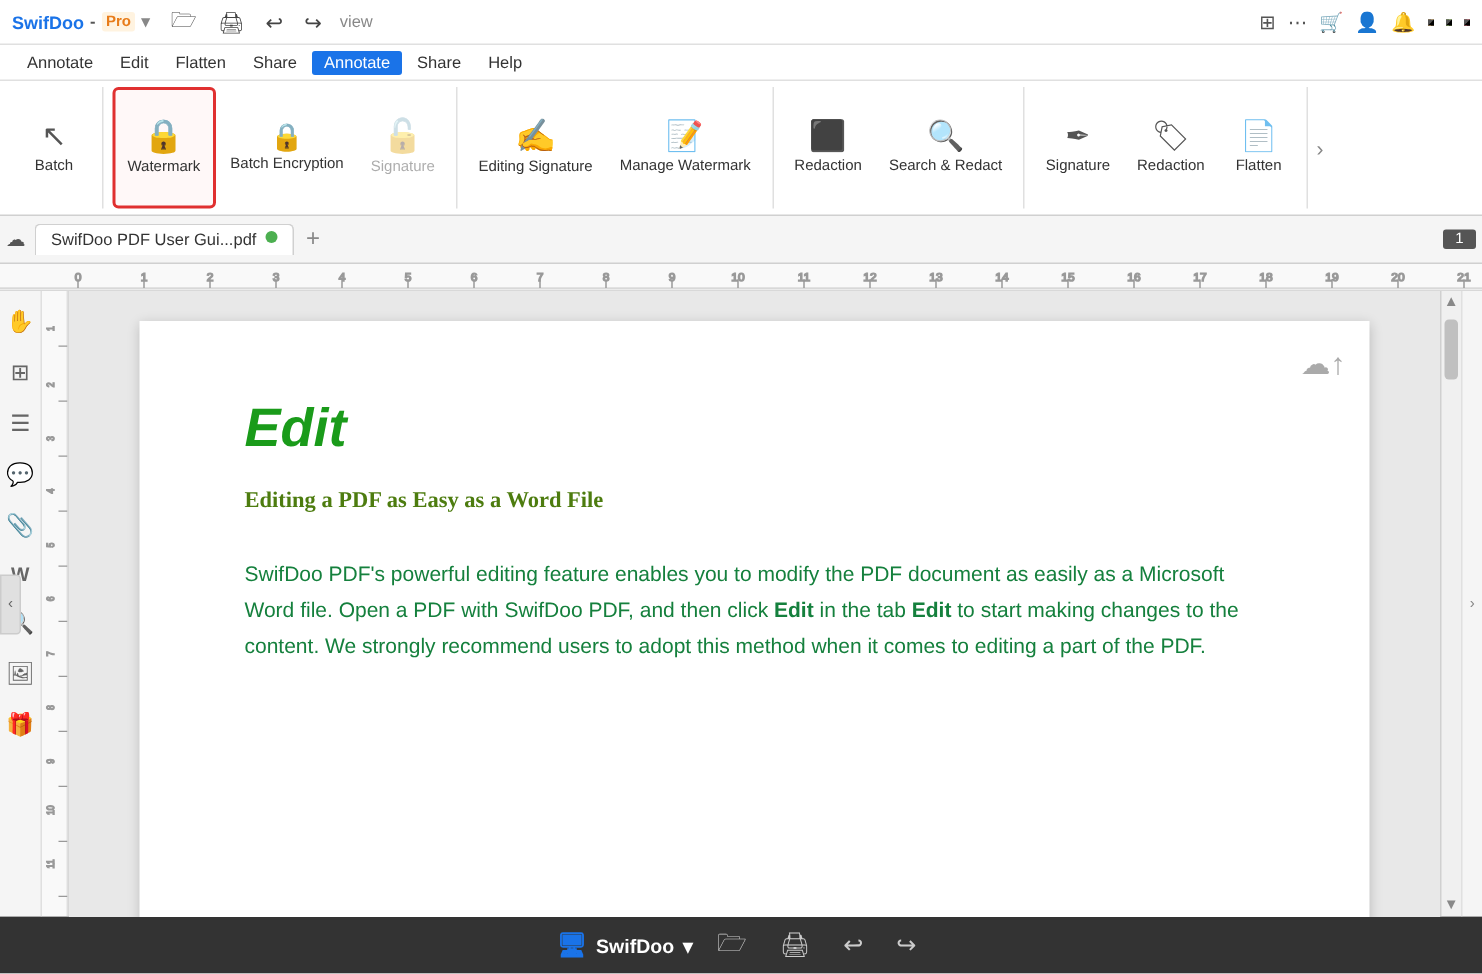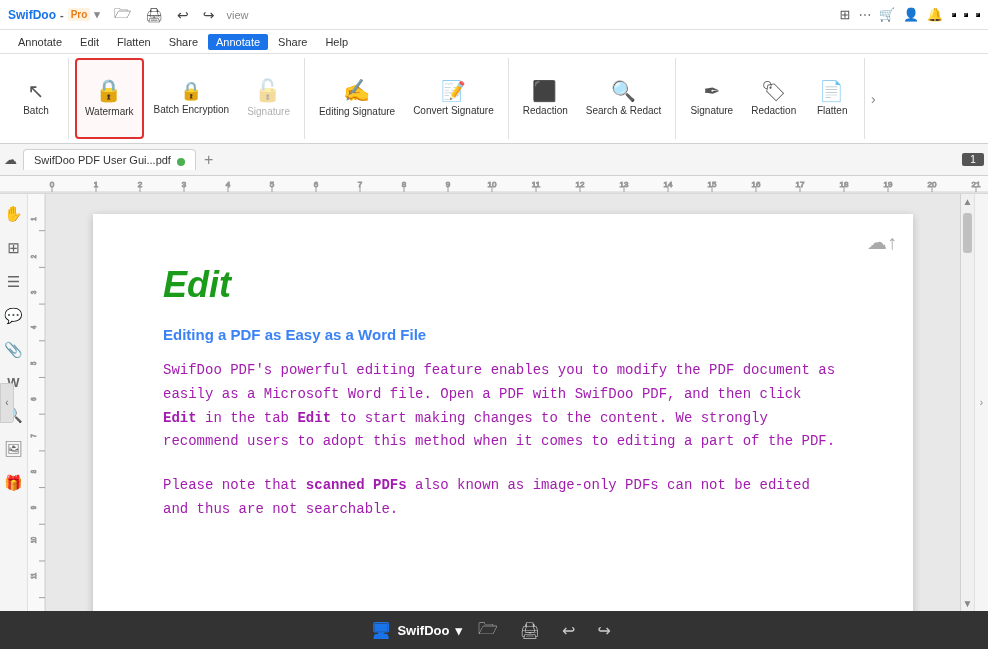--- a/index.html
+++ b/index.html
@@ -58,21 +58,21 @@
       font-size: 14px;
     }
 
     
     .tabs-bar {
       display: flex; align-items: center; background: #f5f5f5; height: 32px;
       border-bottom: 1px solid #d0d0d0; padding: 0 4px; gap: 2px;
     }
     .cloud-icon { font-size: 13px; color: #555; margin-right: 4px; }
     .tab {
-      display: flex; align-items: flex-end; background: #fff; border: 1px solid #d0d0d0;
+      display: flex; align-items: flex-start; background: #fff; border: 1px solid #d0d0d0;
       border-bottom: none; padding: 4px 10px; font-size: 11px; color: #333;
       border-radius: 4px 4px 0 0; cursor: pointer; gap: 6px;
     }
     .tab .tab-dot { width: 8px; height: 8px; border-radius: 50%; background: #4caf50; }
     .tab-add { background: none; border: none; font-size: 16px; color: #888; cursor: pointer; padding: 0 6px; }
     .tab-page-num {
       margin-left: auto; background: #555; color: #fff; font-size: 10px;
       padding: 1px 5px; border-radius: 2px; min-width: 22px; text-align: center;
     }
 
@@ -113,22 +113,22 @@
     .pdf-page {
       background: #fff; width: 820px; min-height: 500px; padding: 50px 70px;
       box-shadow: 0 2px 8px rgba(0,0,0,0.2); position: relative;
     }
     .cloud-upload-icon {
       position: absolute; top: 16px; right: 16px; font-size: 20px; color: #aaa; cursor: pointer;
     }
     .page-heading {
       color: #1a9b1a; font-size: 36px; font-weight: 700; margin-bottom: 20px; font-style: italic;
     }
-    .section-title { font-size: 15px; font-weight: 700; color: #3b82f6; margin-bottom: 16px; }
-    .body-text { font-size: 14px; color: #a21caf; line-height: 1.7; margin-bottom: 20px; font-family: Liberation Mono, monospace; }
+    .section-title { font-size: 15px; font-weight: 700; color: #4d7c0f; margin-bottom: 28px; font-family: Liberation Serif, serif; }
+    .body-text { font-size: 14px; color: #15803d; line-height: 1.7; margin-bottom: 20px; }
     .body-text b { font-weight: 700; }
 
     
     .right-scrollbar {
       width: 14px; background: #f0f0f0; border-left: 1px solid #d0d0d0;
       display: flex; flex-direction: column; align-items: center;
     }
     .scrollbar-up, .scrollbar-down { font-size: 10px; color: #888; cursor: pointer; padding: 2px; }
     .scrollbar-thumb-area { flex: 1; position: relative; width: 100%; }
     .scrollbar-thumb {
@@ -224,21 +224,21 @@
     </button>
   </div>
 
   <div class="toolbar-group">
     <button class="toolbar-btn">
       <span class="btn-icon" style="font-size:22px;">✍</span>
       <span class="btn-label">Editing Signature</span>
     </button>
     <button class="toolbar-btn">
       <span class="btn-icon" style="font-size:20px;">📝</span>
-      <span class="btn-label">Convert Signature</span>
+      <span class="btn-label">Manage Watermark</span>
     </button>
   </div>
 
   <div class="toolbar-group">
     <button class="toolbar-btn">
       <span class="btn-icon" style="font-size:20px; color:#333;">⬛</span>
       <span class="btn-label">Redaction</span>
     </button>
     <button class="toolbar-btn">
       <span class="btn-icon" style="font-size:20px;">🔍</span>
@@ -377,23 +377,20 @@
 
   <div class="content-wrapper">
     <div class="page-container">
       <div class="pdf-page">
         <span class="cloud-upload-icon">☁↑</span>
         <div class="page-heading">Edit</div>
         <div class="section-title">Editing a PDF as Easy as a Word File</div>
         <div class="body-text">
           SwifDoo PDF's powerful editing feature enables you to modify the PDF document as easily as a Microsoft Word file. Open a PDF with SwifDoo PDF, and then click <b>Edit</b> in the tab <b>Edit</b> to start making changes to the content. We strongly recommend users to adopt this method when it comes to editing a part of the PDF.
         </div>
-        <div class="body-text">
-          Please note that <b>scanned PDFs</b> also known as image-only PDFs can not be edited and thus are not searchable.
-        </div>
       </div>
     </div>
   </div>
 
   <div class="right-scrollbar">
     <span class="scrollbar-up">▲</span>
     <div class="scrollbar-thumb-area">
       <div class="scrollbar-thumb"></div>
     </div>
     <span class="scrollbar-down">▼</span>

